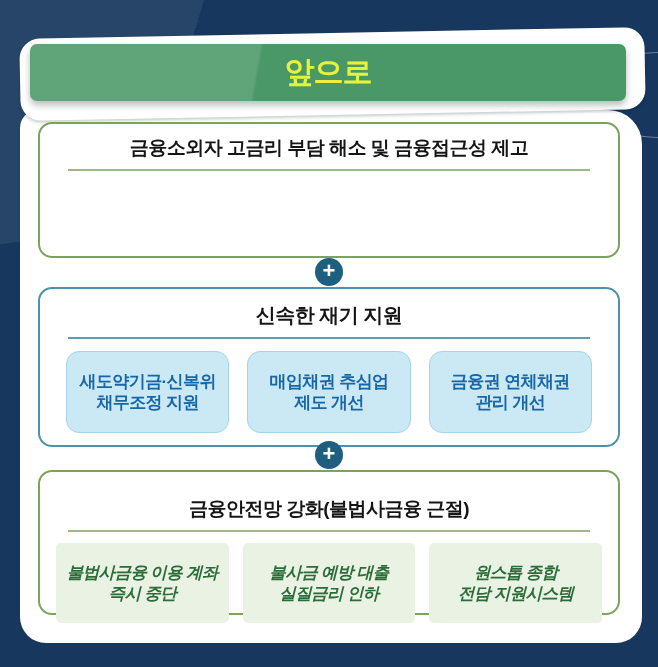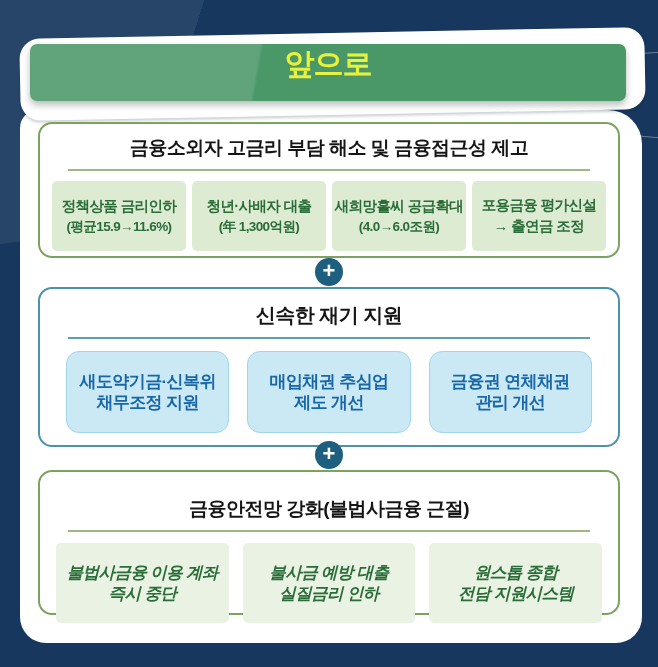--- a/index.html
+++ b/index.html
@@ -31,21 +31,21 @@
     border:1.5px solid rgba(225,235,245,.4); border-radius:50%; z-index:0;
   }
   
   .banner{
     position:absolute; left:30px; top:44px; width:596px; height:57px;
     border-radius:7px; z-index:3;
     background:
       linear-gradient(100deg, rgba(255,255,255,.12) 0 38%, rgba(255,255,255,0) 38.6%),
       #4a9768;
     box-shadow:0 4px 7px rgba(15,35,25,.30);
-    display:flex; justify-content:center;
+    display:flex; align-items:center; justify-content:center;
     font-size:30px; font-weight:800; letter-spacing:-1px; color:#ffffff;
     white-space:pre;
   }
   .banner .hl{ color:#e8f23c; }
   
   .section{
     position:absolute; left:38px; width:582px; background:#fff;
     border-radius:14px; z-index:4;
   }
   .sec-green{ border:2px solid #7ba35e; }
@@ -106,38 +106,20 @@
   <div class="card"></div>
   <div class="panel-tilt"></div>
 
   <div class="banner">
     <span class="hl">앞으로</span>
   </div>
 
   <div class="section sec1 sec-green">
     <div class="sec-title">금융소외자 고금리 부담 해소 및 금융접근성 제고</div>
     <div class="rule rule-green"></div>
-    <div class="chips">
-      <div class="chip chip-green">
-        <span class="l1">정책상품 금리인하</span>
-        <span class="l2">(평균15.9→11.6%)</span>
-      </div>
-      <div class="chip chip-green">
-        <span class="l1">청년·사배자 대출</span>
-        <span class="l2">(年 1,300억원)</span>
-      </div>
-      <div class="chip chip-green">
-        <span class="l1">새희망홀씨 공급확대</span>
-        <span class="l2">(4.0→6.0조원)</span>
-      </div>
-      <div class="chip chip-green">
-        <span class="l1">포용금융 평가신설</span>
-        <span class="l2">→ 출연금 조정</span>
-      </div>
-    </div>
   </div>
 
   <div class="plus plus1">+</div>
 
   <div class="section sec2 sec-blue">
     <div class="sec-title">신속한 재기 지원</div>
     <div class="rule rule-blue"></div>
     <div class="chips">
       <div class="chip chip-blue">
         <span class="l1">새도약기금·신복위</span>

